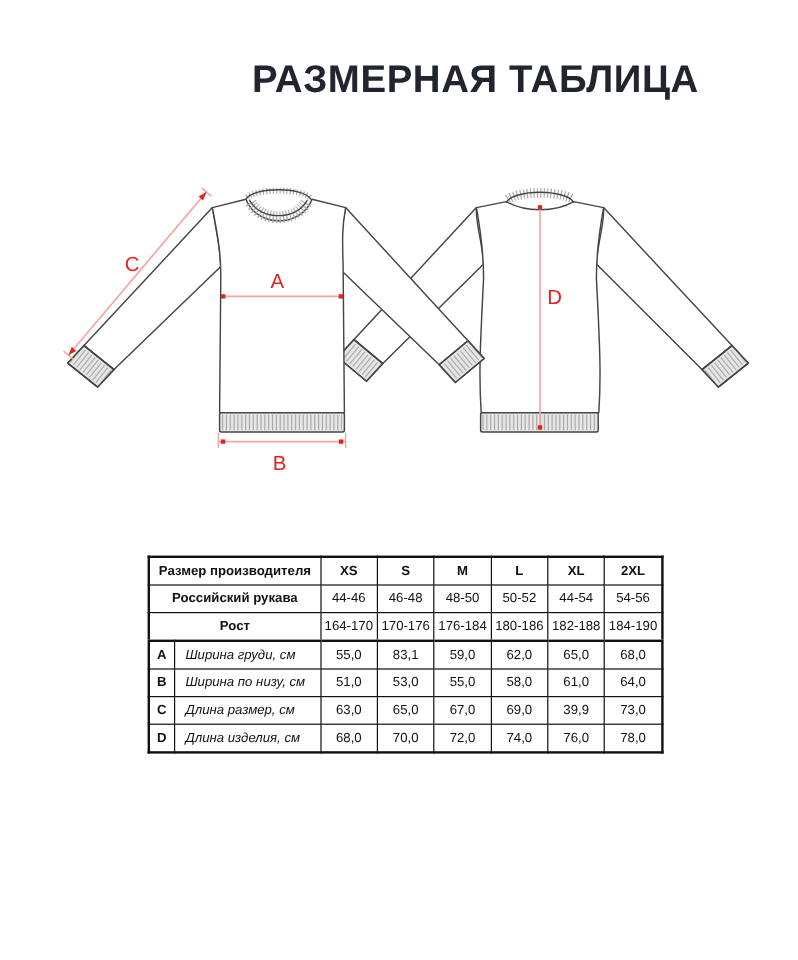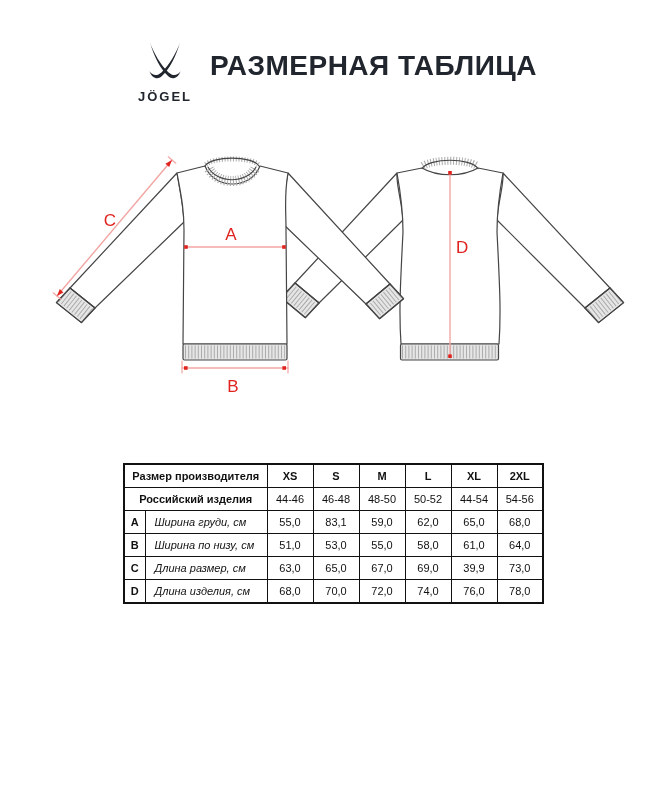--- a/index.html
+++ b/index.html
@@ -3,46 +3,39 @@
 <meta charset="utf-8">
 <style>
   html,body{margin:0;padding:0;background:#ffffff;}
   body{width:665px;height:800px;position:relative;font-family:"Liberation Sans",sans-serif;-webkit-font-smoothing:antialiased;}
   .page{position:absolute;left:0;top:0;width:665px;height:800px;background:#fff;overflow:hidden;}
 
   
   .logo{position:absolute;left:131px;top:42px;width:68px;text-align:center;}
   .logo svg{display:block;margin:0 auto;}
   .logo-word{margin-top:3px;font-size:13px;font-weight:bold;letter-spacing:2px;color:#21252d;}
-  .title{position:absolute;left:210px;top:44px;margin:0;font-size:28px;line-height:44px;font-weight:bold;letter-spacing:0.5px;color:#21252d;white-space:nowrap;}
+  .title{position:absolute;left:210px;top:44px;margin:0;font-size:32px;line-height:44px;font-weight:bold;letter-spacing:0.5px;color:#21252d;white-space:nowrap;}
 
   
   .diagram{position:absolute;left:0;top:140px;width:665px;height:285px;}
   .dimlabel{fill:#e0231e;font-size:17px;font-family:"Liberation Sans",sans-serif;}
 
   
   table.size{position:absolute;left:123px;top:463px;border-collapse:collapse;table-layout:fixed;border:2px solid #111;}
   table.size td{border:1px solid #111;height:22px;text-align:center;vertical-align:middle;font-size:11px;color:#111;padding:0 3px;overflow:hidden;white-space:nowrap;}
   table.size td.hdr{font-weight:bold;}
   table.size td.letter{font-weight:bold;}
   table.size td.mlabel{text-align:left;padding-left:9px;font-style:italic;}
   table.size tr.thick td{border-bottom:2px solid #111;}
 </style>
 </head>
 <body>
 
 <div class="page">
 
-  <div class="logo">
-    <svg width="36" height="44" viewBox="0 0 60 72">
-      <path fill="#21252d" d="M5,0 C12,24 22,44 36,57 C43,63 52,59 56,48 C50,56 43,56 36,50 C23,38 11,17 5,0 Z"></path>
-      <path fill="#21252d" d="M55,0 C48,24 38,44 24,57 C17,63 8,59 4,48 C10,56 17,56 24,50 C37,38 49,17 55,0 Z"></path>
-    </svg>
-    <div class="logo-word">JÖGEL</div>
-  </div>
   <h1 class="title">РАЗМЕРНАЯ ТАБЛИЦА</h1>
 
   <div class="diagram">
     <svg width="665" height="285" viewBox="0 0 665 285">
       <g stroke-linejoin="round" stroke-linecap="round">
 
         <g>
 
           <path d="M397,33 L295,143 L319,163 L403,80 C402,62 396,45 397,33 Z" fill="#fff" stroke="#454545" stroke-width="1.2"></path>
           <path d="M295,143 L319,163 L305.4,177.7 L281.4,157.7 Z" fill="#e6e6e6" stroke="#454545" stroke-width="1.2"></path>
@@ -136,27 +129,36 @@
       <tr>
         <td colspan="2" class="hdr">Размер производителя</td>
         <td class="hdr">XS</td>
         <td class="hdr">S</td>
         <td class="hdr">M</td>
         <td class="hdr">L</td>
         <td class="hdr">XL</td>
         <td class="hdr">2XL</td>
       </tr>
       <tr>
-        <td colspan="2" class="hdr">Российский изделия</td>
+        <td colspan="2" class="hdr">Российский рукава</td>
         <td>44-46</td>
         <td>46-48</td>
         <td>48-50</td>
         <td>50-52</td>
         <td>44-54</td>
         <td>54-56</td>
+      </tr>
+      <tr class="thick">
+        <td colspan="2" class="hdr">Рост</td>
+        <td>164-170</td>
+        <td>170-176</td>
+        <td>176-184</td>
+        <td>180-186</td>
+        <td>182-188</td>
+        <td>184-190</td>
       </tr>
       <tr>
         <td class="letter">A</td>
         <td class="mlabel">Ширина груди, см</td>
         <td>55,0</td>
         <td>83,1</td>
         <td>59,0</td>
         <td>62,0</td>
         <td>65,0</td>
         <td>68,0</td>

